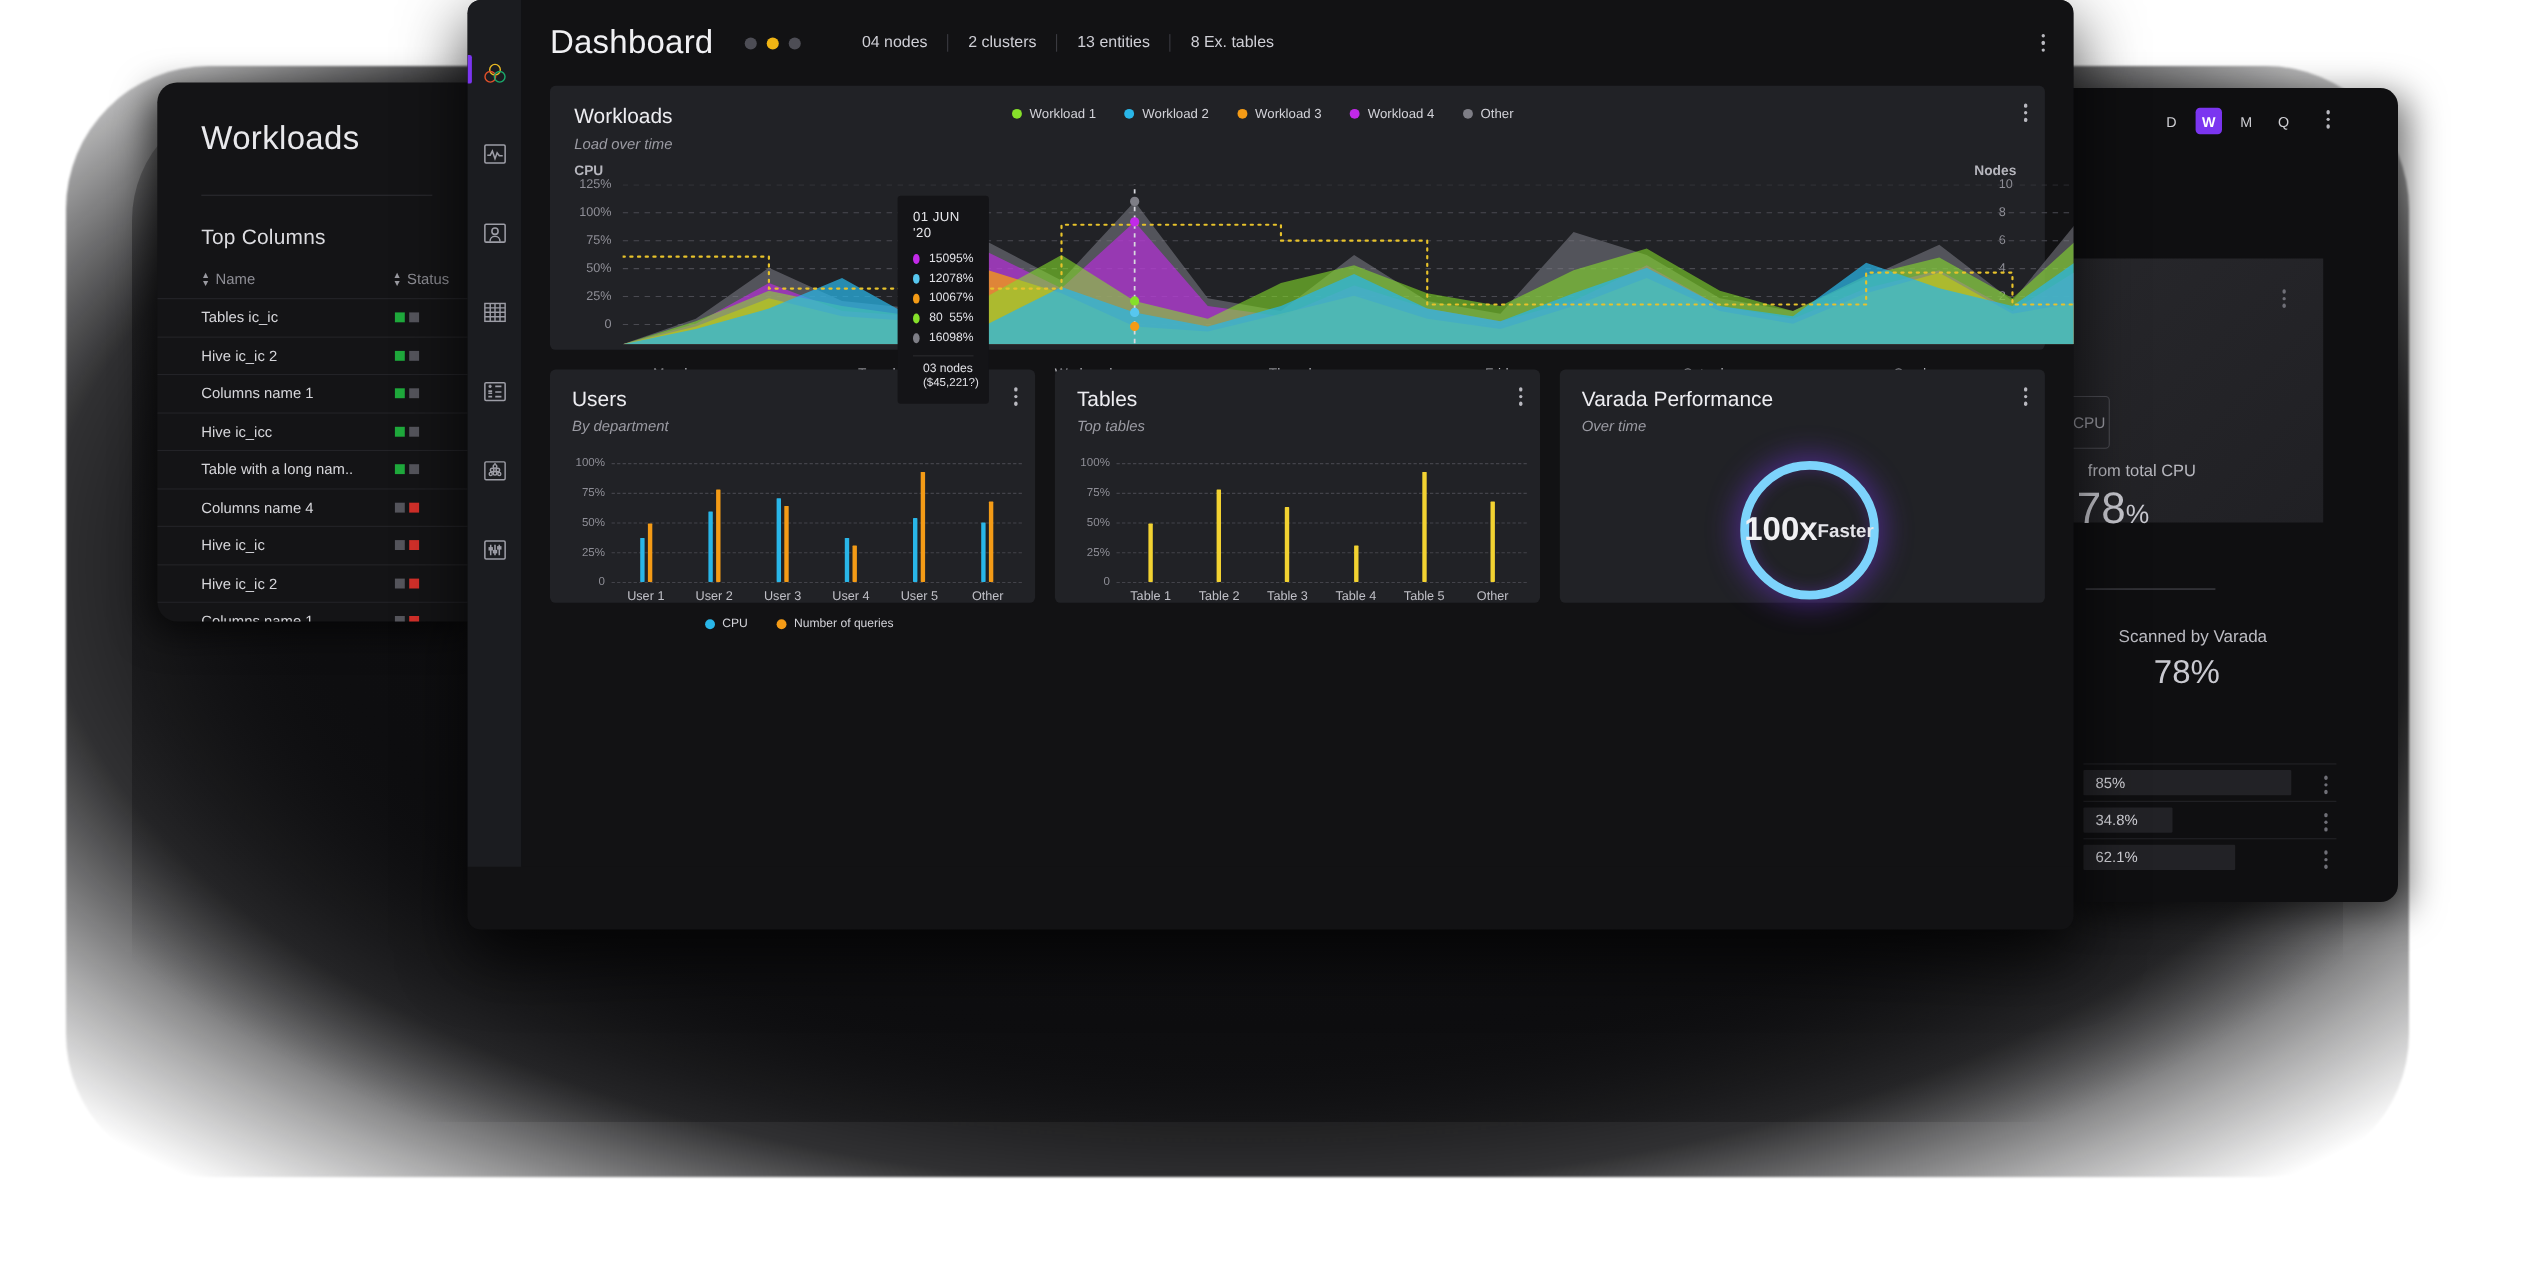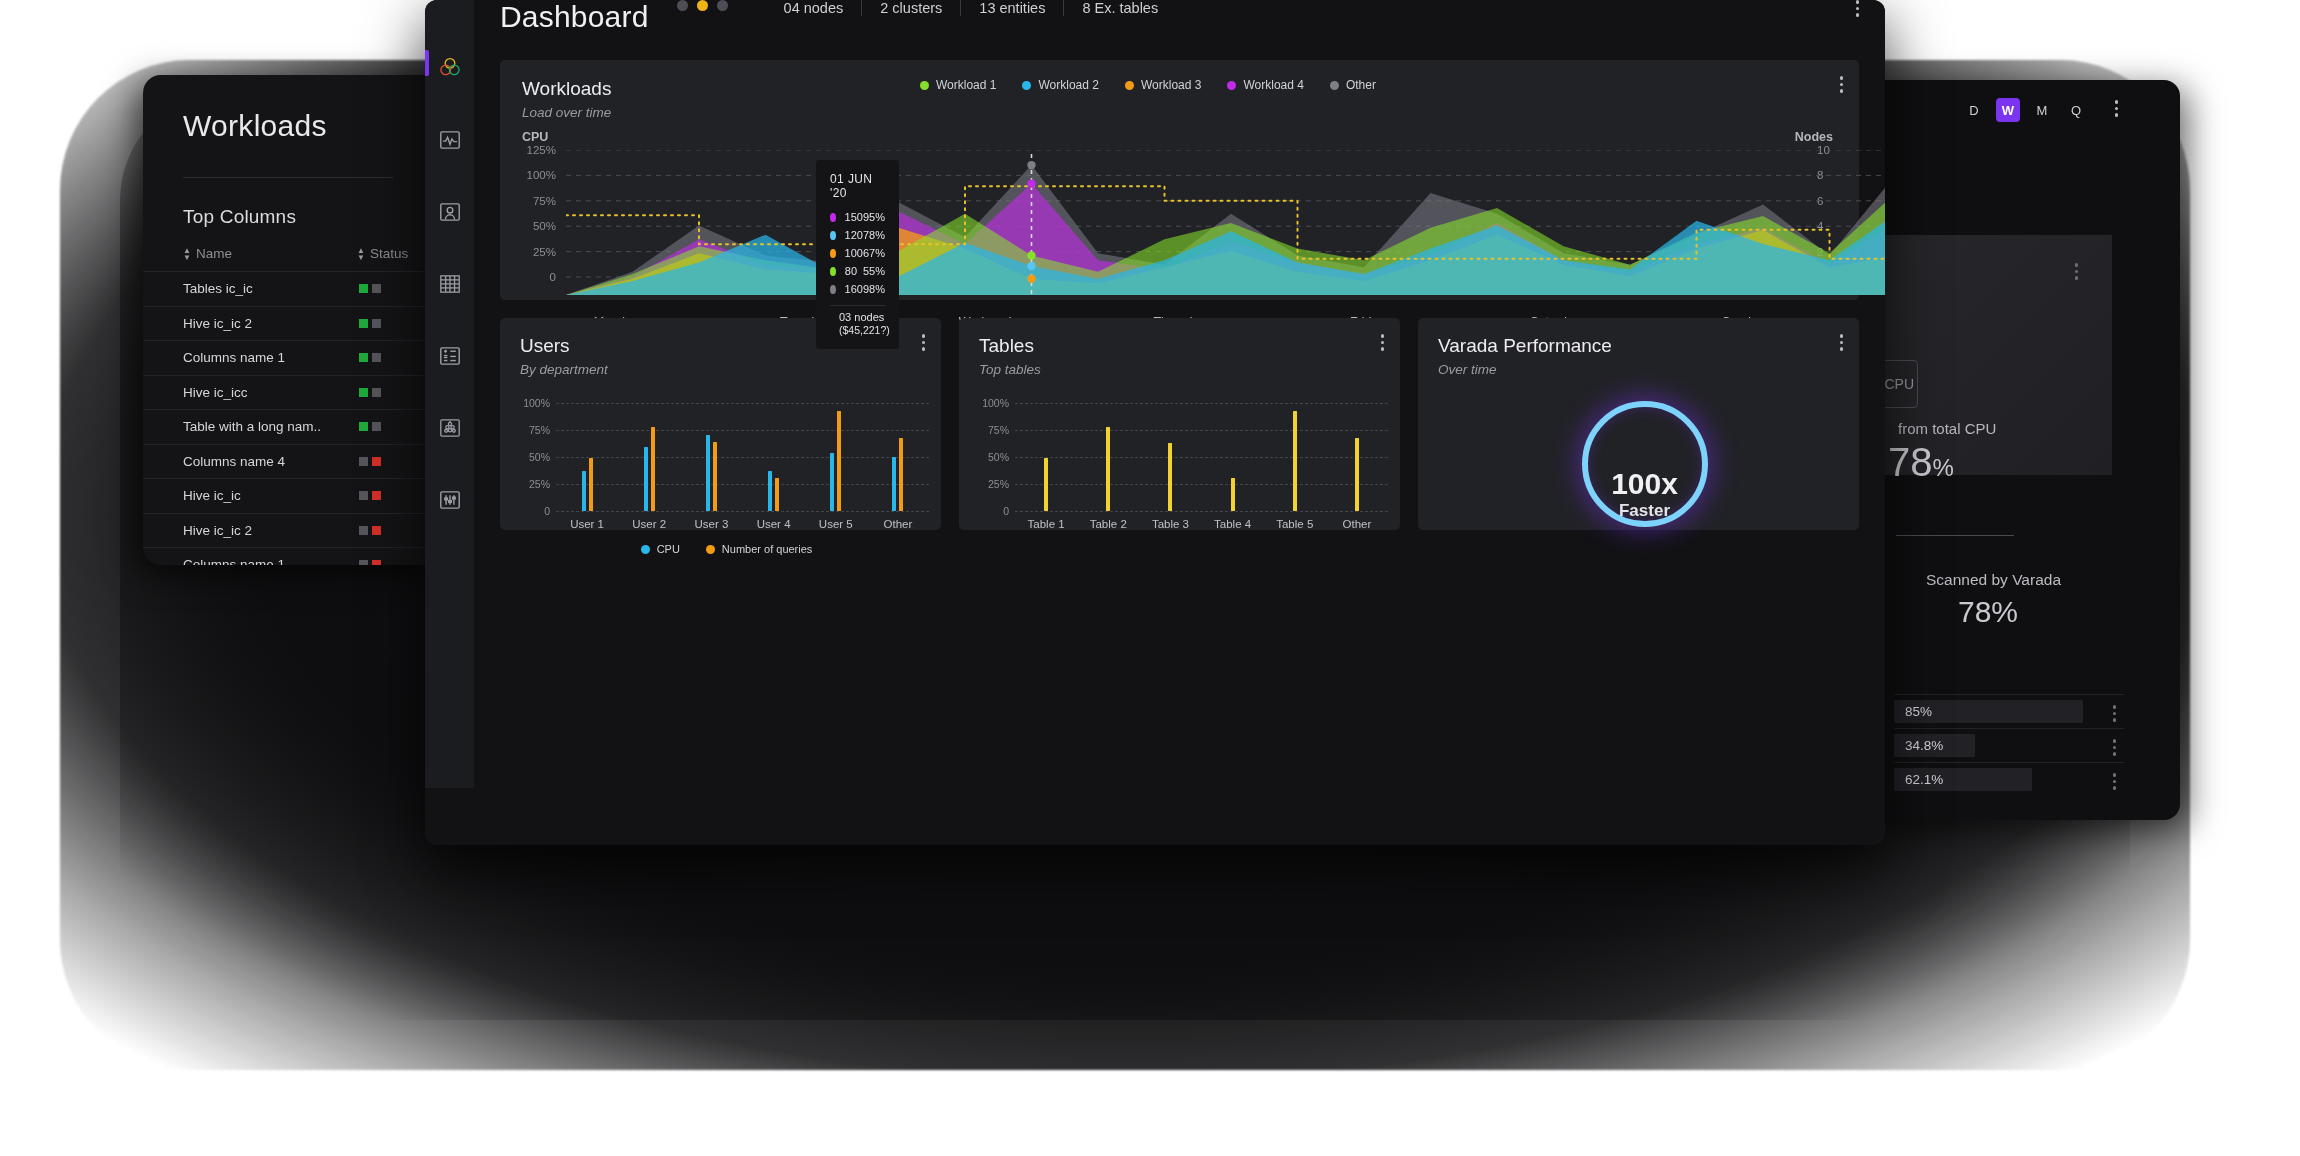--- a/index.html
+++ b/index.html
@@ -133,21 +133,21 @@
     position: relative; height: 72px; display: flex; align-items: center; justify-content: center;
   }
   .nav-item .bar {
     position: absolute; left: 0; top: 18px; width: 3.5px; height: 26px; background: #7b35f0; border-radius: 0 2px 2px 0;
   }
   .nav-ico { width: 26px; height: 26px; color: #9d9da6; }
   .nav-ico svg { display: block; }
 
   
   .content { flex: 1; background: #121214; padding: 0 26px; position: relative; }
-  .page-head { display: flex; align-items: flex-start; height: 60px; }
+  .page-head { display: flex; align-items: center; height: 78px; }
   .page-title { color: #f0f0f3; font-size: 30px; font-weight: 300; letter-spacing: 0.2px; }
   .dots { display: flex; gap: 9px; margin-left: 28px; }
   .dot { width: 11px; height: 11px; border-radius: 50%; background: #4d4d55; }
   .dot.on { background: #f0b414; }
   .stats { display: flex; align-items: center; margin-left: 38px; }
   .stat { color: #cfcfd6; font-size: 14.5px; padding: 0 18px; border-right: 1px solid #3a3a40; }
   .stat:last-child { border-right: none; }
   .head-kebab { margin-left: auto; }
 
   
@@ -195,23 +195,23 @@
   .bgroup { flex: 1; display: flex; align-items: flex-end; justify-content: center; gap: 3px; height: 100%; }
   .bar { width: 4px; border-radius: 0.5px; }
   .bxlabels { display: flex; margin-top: 7px; padding-left: 36px; padding-right: 4px; }
   .bxlabels span { flex: 1; text-align: center; color: #c0c0c7; font-size: 11.5px; }
   .blegend { display: flex; justify-content: center; gap: 26px; margin-top: 13px; }
   .blegend .leg { font-size: 11px; }
 
   .perf-ring-wrap { display: flex; align-items: center; justify-content: center; height: 150px; margin-top: 12px; }
   .ring {
     width: 126px; height: 126px; border-radius: 50%;
-    border: 6px solid #7dd3fc;
+    border: 8px solid #7dd3fc;
     box-shadow: 0 0 26px 5px rgba(123,53,240,0.45), inset 0 0 14px rgba(123,53,240,0.30);
-    display: flex; flex-direction: column; align-items: center; justify-content: flex-end;
+    display: flex; align-items: center; justify-content: center;
   }
   .ring .big { color: #f0f0f3; font-size: 30px; font-weight: 700; line-height: 30px; }
   .ring .sml { color: #e4e4e9; font-size: 17px; font-weight: 700; margin-top: 2px; }
 </style>
 </head>
 <body>
 
 <div class="stage">
   <div class="blob"></div>
   <div class="blob2"></div>

